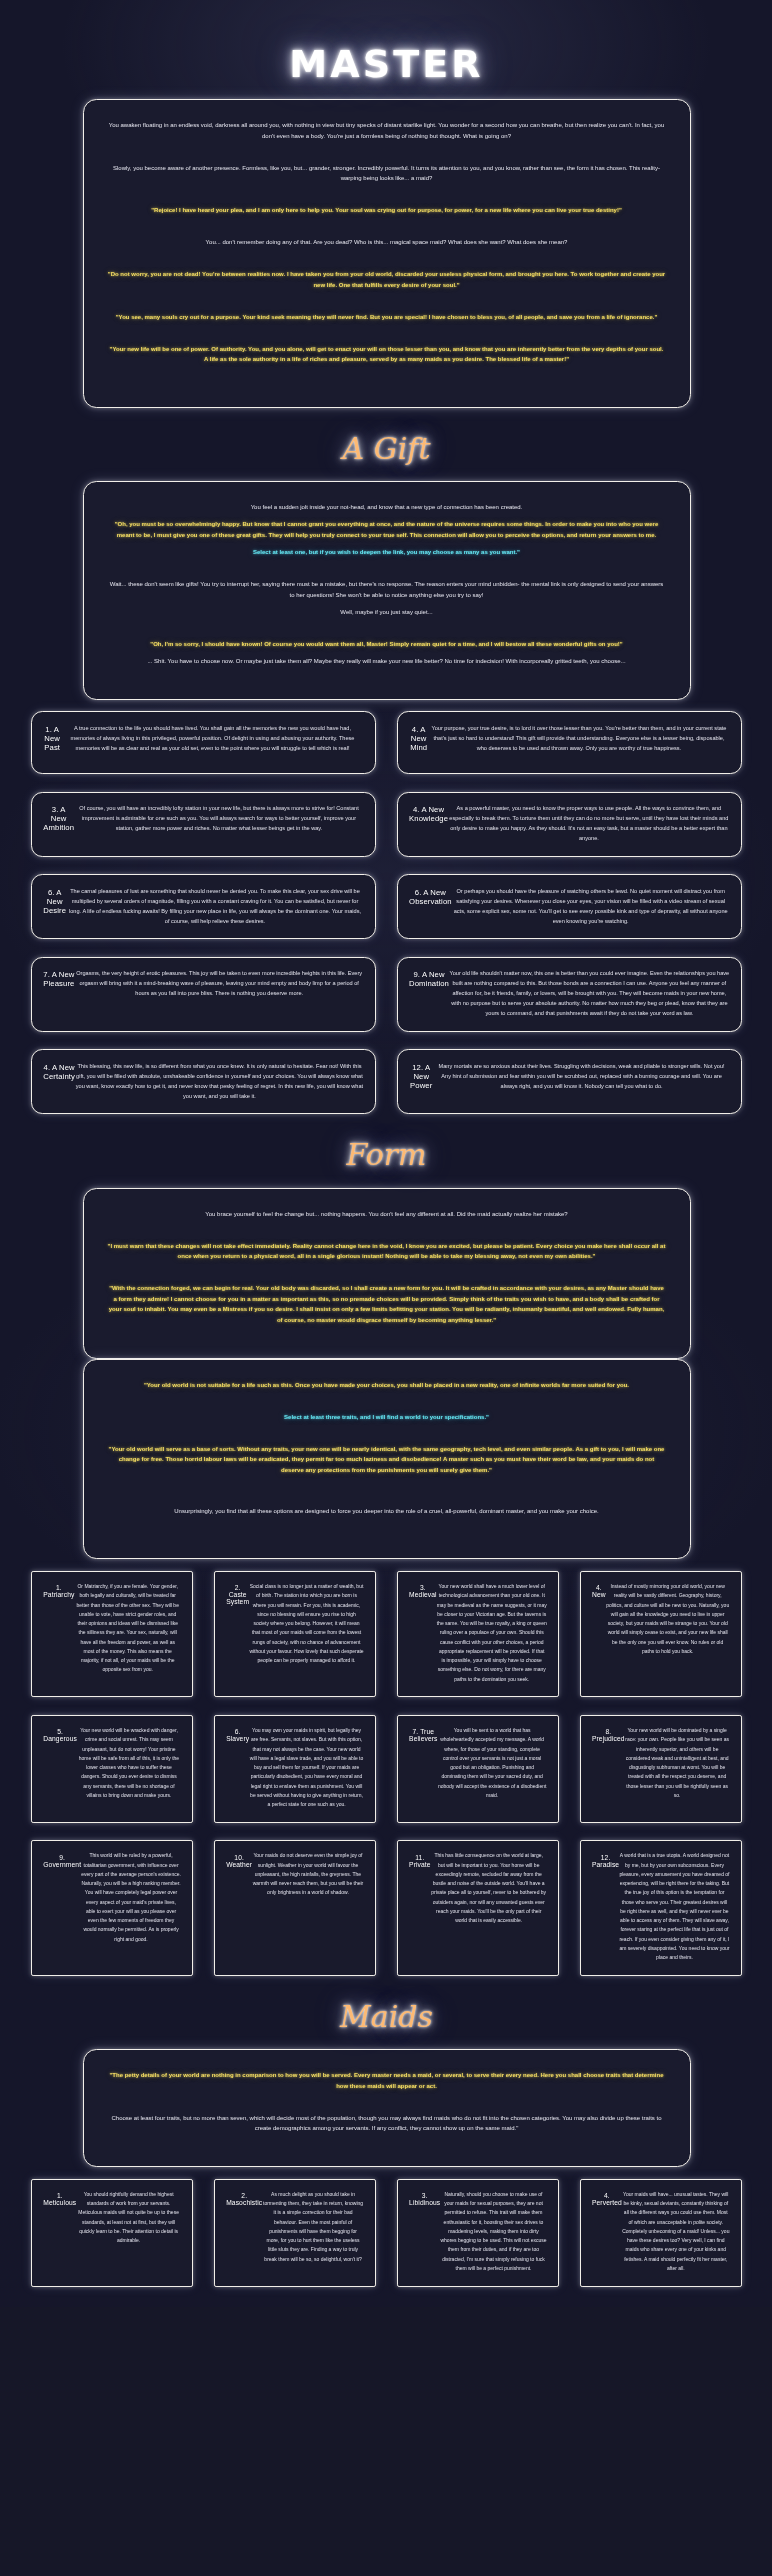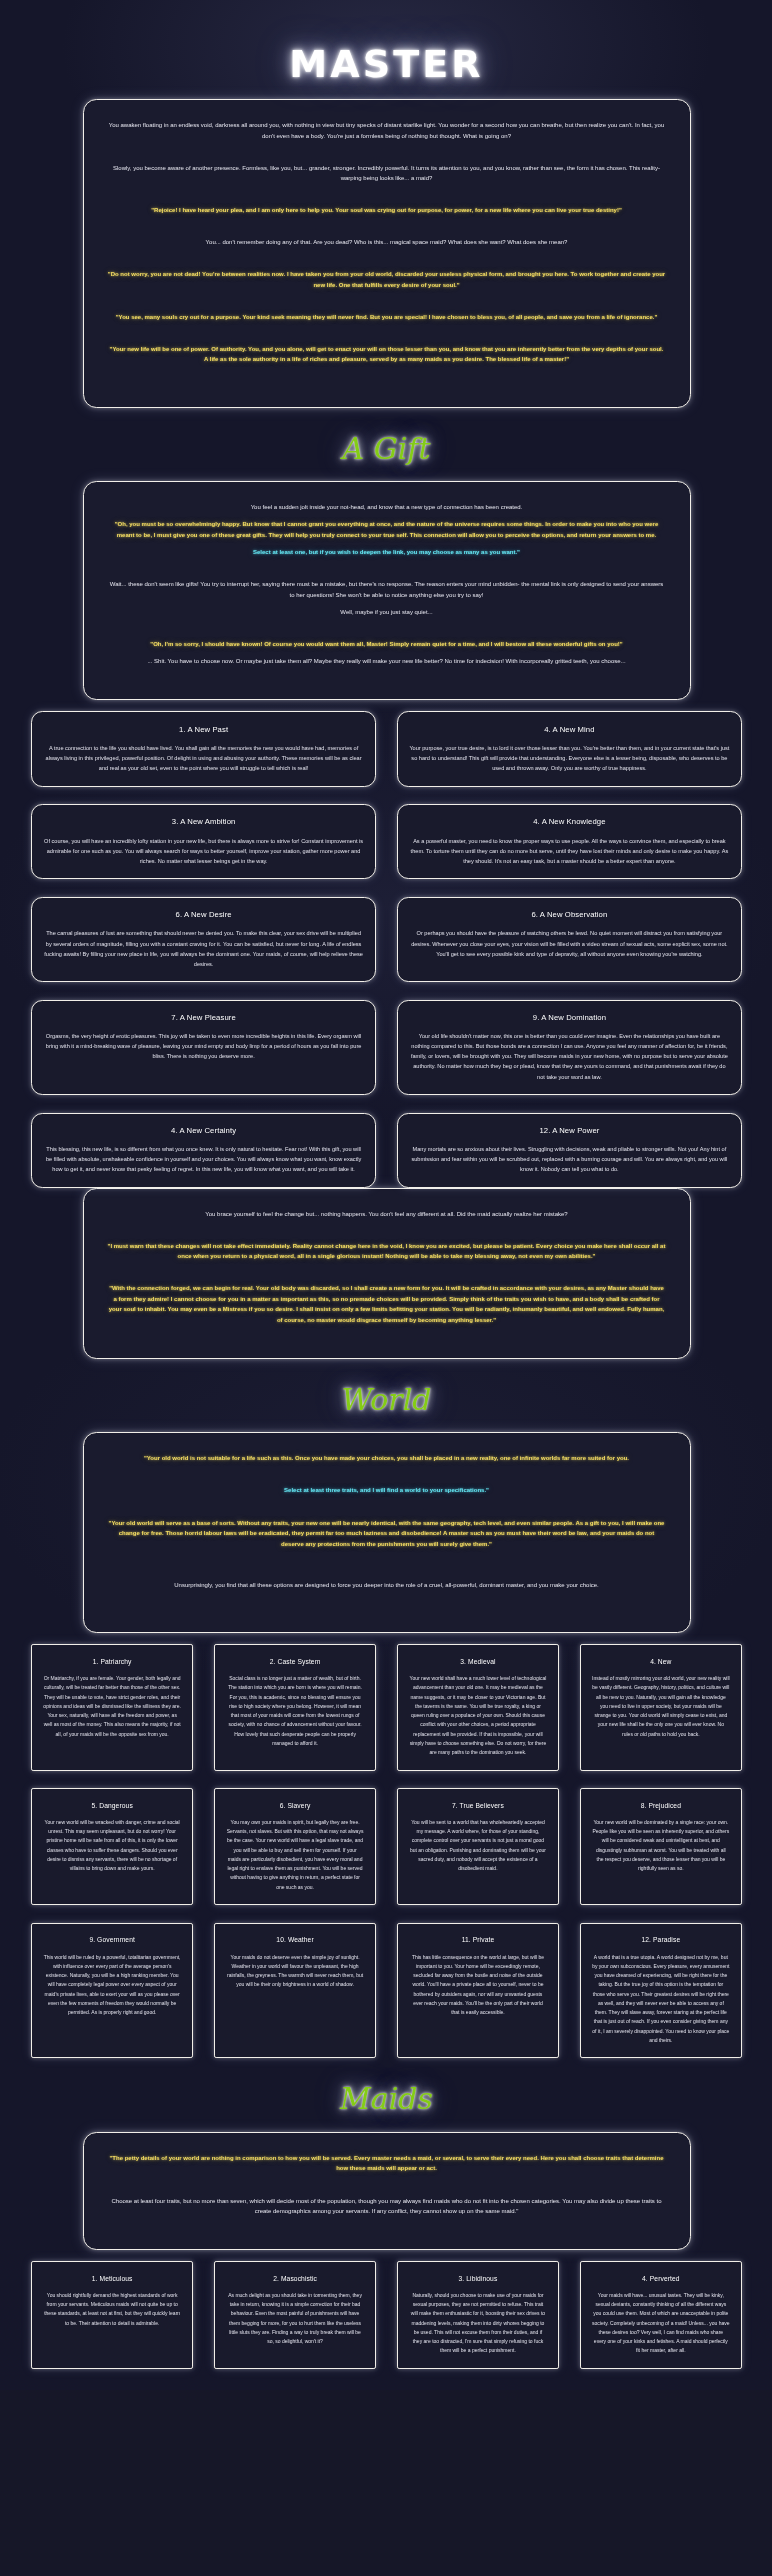--- a/index.html
+++ b/index.html
@@ -34,21 +34,21 @@
       0 0 9.3px rgba(255,255,255,0.85),
       0 0 19.6px rgba(210,215,255,0.6),
       0 0 36px rgba(160,170,255,0.35);
     margin-top: 20px;
   }
   .script-title {
     font-family: "DejaVu Serif", serif;
     font-style: italic;
     font-weight: 400;
     font-size: 30px;
-    color: #84cc16;
+    color: #fdba74;
     padding: 23px 0 15.5px 0;
     text-shadow:
       0 0 2.6px #fff,
       0 0 7.2px rgba(255,255,255,0.9),
       0 0 17.5px rgba(200,210,255,0.6),
       0 0 32px rgba(150,165,255,0.35);
   }
 
   
   .panel {
@@ -89,21 +89,21 @@
   .grid.cols-4 { grid-template-columns: repeat(4, 1fr); }
 
   .card {
     background: #191a2c;
     border: 1.5px solid #f2efe9;
     border-radius: 11.3px;
     padding: 10.3px 11.3px 12.4px 11.3px;
     box-shadow: 0 0 4.1px rgba(255,255,255,0.28),
                 0 0 10.3px rgba(185,195,255,0.14);
     display: flex;
-    flex-direction: column;
+    flex-direction: row;
   }
   .card.square { border-radius: 2.1px; }
   .card-title {
     text-align: center;
     font-size: 7.7px;
     font-weight: 400;
     color: #ffffff;
     margin: 2.1px 0 9.3px 0;
     letter-spacing: 0.1px;
   }
@@ -195,33 +195,33 @@
     <div class="card">
       <div class="card-title">4. A New Certainty</div>
       <div class="card-body">This blessing, this new life, is so different from what you once knew. It is only natural to hesitate. Fear not! With this gift, you will be filled with absolute, unshakeable confidence in yourself and your choices. You will always know what you want, know exactly how to get it, and never know that pesky feeling of regret. In this new life, you will know what you want, and you will take it.</div>
     </div>
     <div class="card">
       <div class="card-title">12. A New Power</div>
       <div class="card-body">Many mortals are so anxious about their lives. Struggling with decisions, weak and pliable to stronger wills. Not you! Any hint of submission and fear within you will be scrubbed out, replaced with a burning courage and will. You are always right, and you will know it. Nobody can tell you what to do.</div>
     </div>
   </div>
 
+  <div class="title-block">
+    <div class="script-title">Form</div>
+  </div>
 
   <div class="panel">
     <div class="p narr">You brace yourself to feel the change but... nothing happens. You don't feel any different at all. Did the maid actually realize her mistake?</div>
     <div class="spacer-sm"></div>
     <div class="p gold">"I must warn that these changes will not take effect immediately. Reality cannot change here in the void, I know you are excited, but please be patient. Every choice you make here shall occur all at once when you return to a physical word, all in a single glorious instant! Nothing will be able to take my blessing away, not even my own abilities."</div>
     <div class="spacer-sm"></div>
     <div class="p gold">"With the connection forged, we can begin for real. Your old body was discarded, so I shall create a new form for you. It will be crafted in accordance with your desires, as any Master should have a form they admire! I cannot choose for you in a matter as important as this, so no premade choices will be provided. Simply think of the traits you wish to have, and a body shall be crafted for your soul to inhabit. You may even be a Mistress if you so desire. I shall insist on only a few limits befitting your station. You will be radiantly, inhumanly beautiful, and well endowed. Fully human, of course, no master would disgrace themself by becoming anything lesser."</div>
     <div class="spacer-sm"></div>
   </div>
 
-  <div class="title-block">
-    <div class="script-title">World</div>
-  </div>
 
   <div class="panel">
     <div class="p gold">"Your old world is not suitable for a life such as this. Once you have made your choices, you shall be placed in a new reality, one of infinite worlds far more suited for you.</div>
     <div class="spacer-sm"></div>
     <div class="p cyan">Select at least three traits, and I will find a world to your specifications."</div>
     <div class="spacer-sm"></div>
     <div class="p gold">"Your old world will serve as a base of sorts. Without any traits, your new one will be nearly identical, with the same geography, tech level, and even similar people. As a gift to you, I will make one change for free. Those horrid labour laws will be eradicated, they permit far too much laziness and disobedience! A master such as you must have their word be law, and your maids do not deserve any protections from the punishments you will surely give them."</div>
     <div class="spacer-md"></div>
     <div class="p narr">Unsurprisingly, you find that all these options are designed to force you deeper into the role of a cruel, all-powerful, dominant master, and you make your choice.</div>
     <div class="spacer-md"></div>

